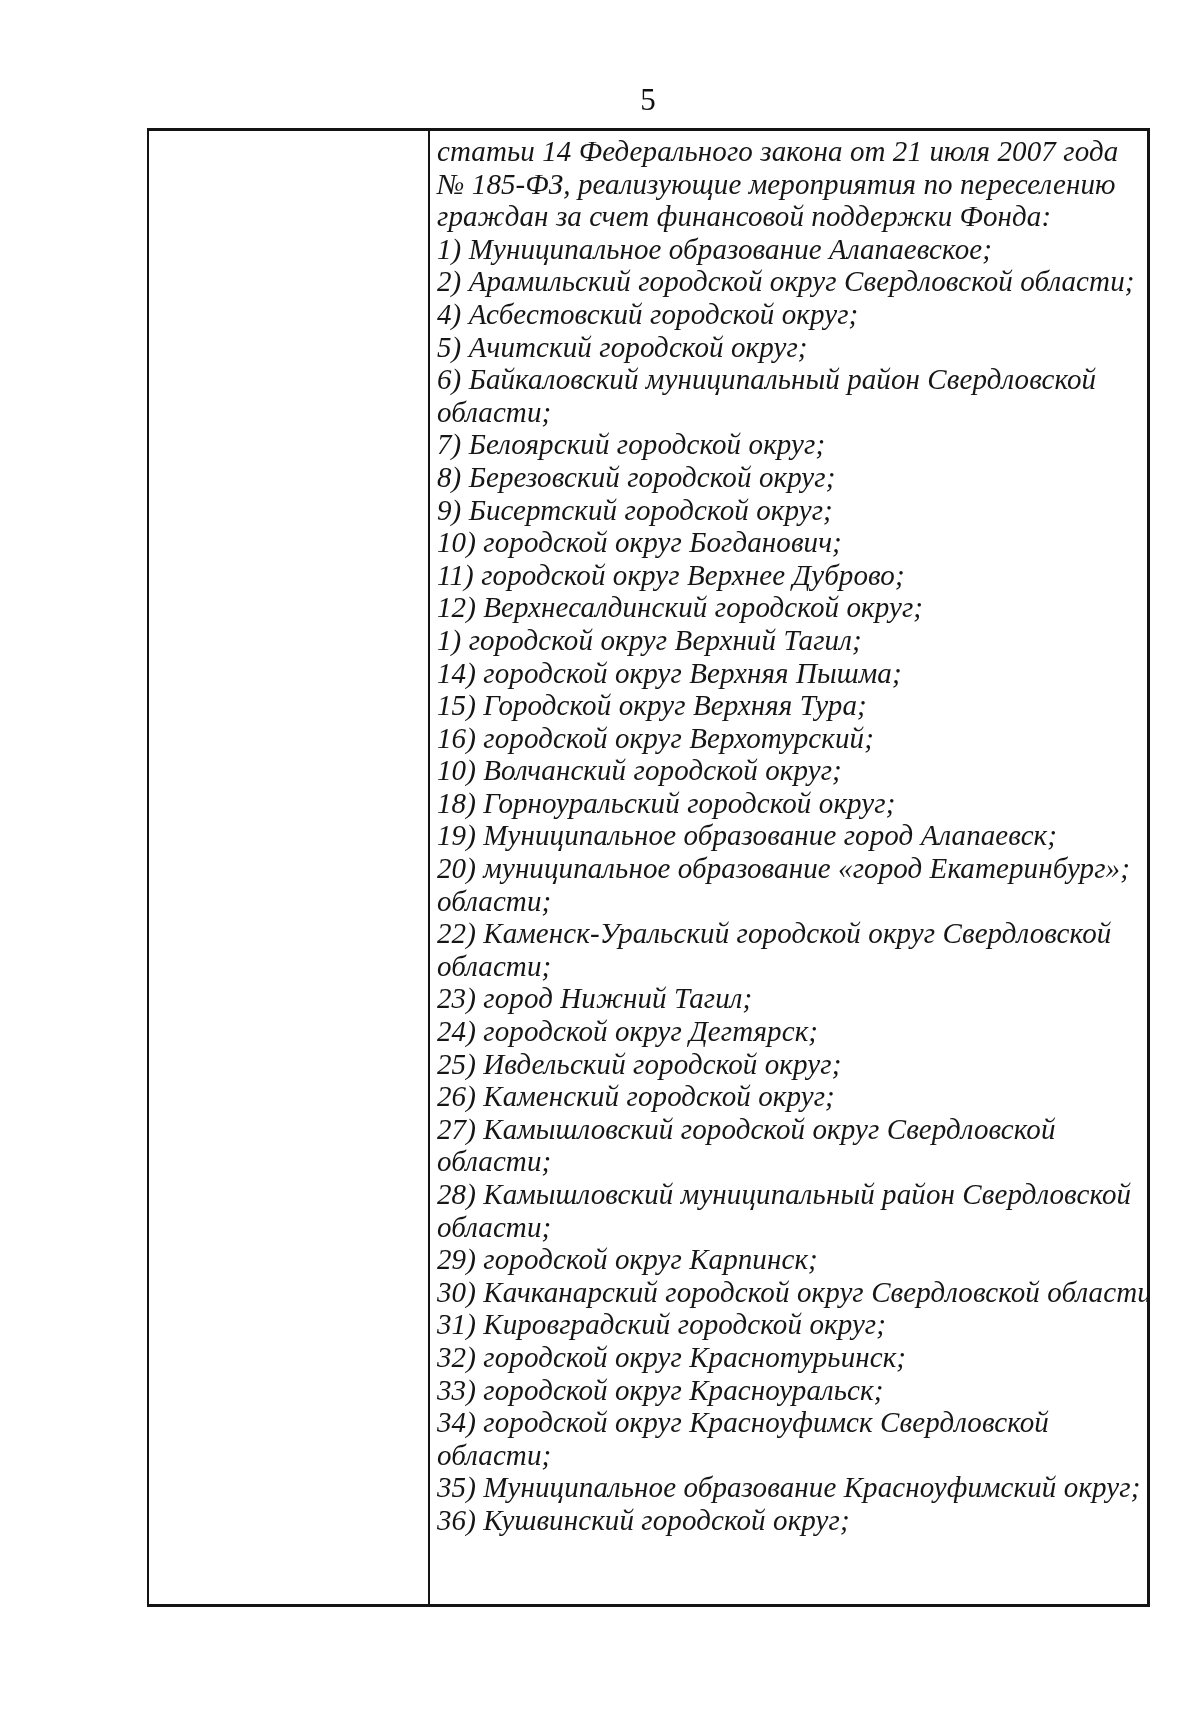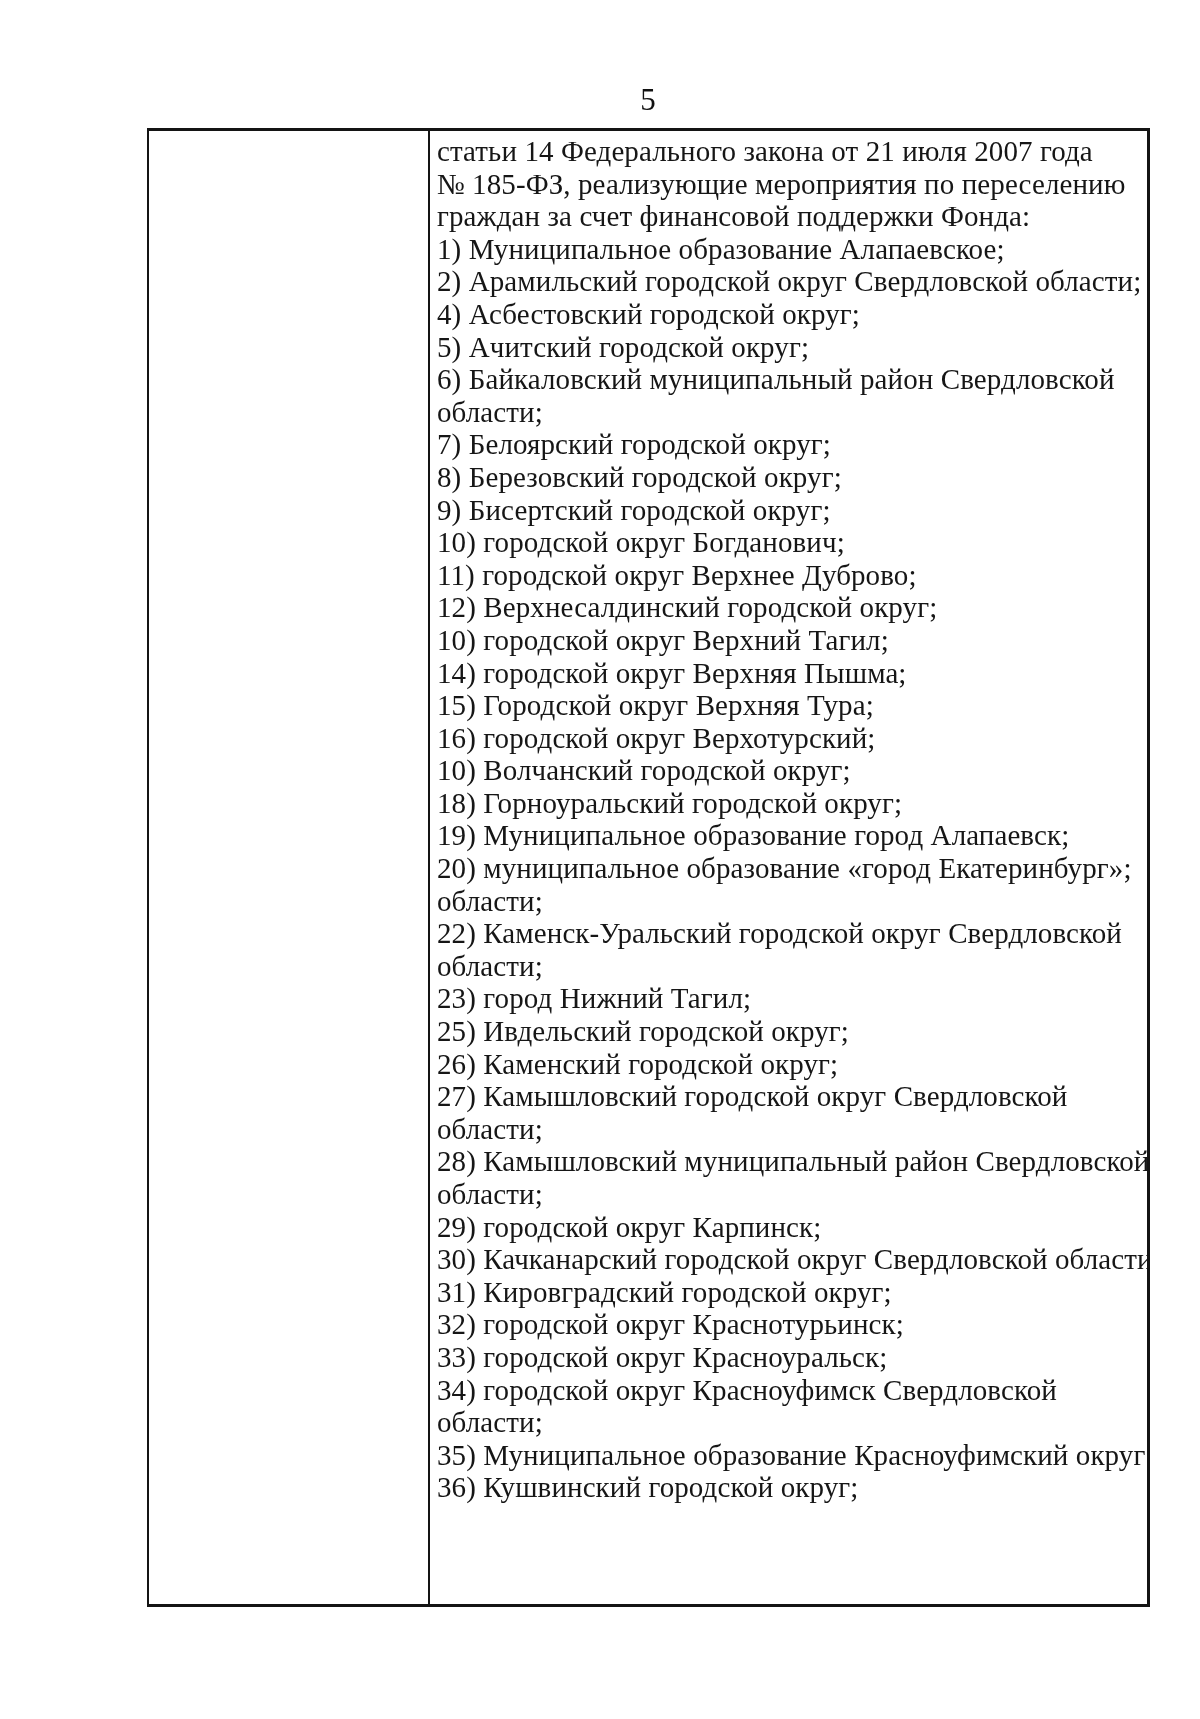--- a/index.html
+++ b/index.html
@@ -47,20 +47,21 @@
     flex: 0 0 281px;
     width: 281px;
     border-right: 2px solid #141414;
   }
   .cell-right {
     flex: 1 1 auto;
     padding: 4px 6px 0 7px;
     font-size: 29px;
     line-height: 32.6px;
     overflow: hidden;
+    font-style: italic;
   }
   .text-line {
     white-space: nowrap;
     letter-spacing: 0.1px;
   }
 </style>
 </head>
 <body>
 
 <div class="page">
@@ -78,32 +79,33 @@
         <div class="text-line">4) Асбестовский городской округ;</div>
         <div class="text-line">5) Ачитский городской округ;</div>
         <div class="text-line">6) Байкаловский муниципальный район Свердловской</div>
         <div class="text-line">области;</div>
         <div class="text-line">7) Белоярский городской округ;</div>
         <div class="text-line">8) Березовский городской округ;</div>
         <div class="text-line">9) Бисертский городской округ;</div>
         <div class="text-line">10) городской округ Богданович;</div>
         <div class="text-line">11) городской округ Верхнее Дуброво;</div>
         <div class="text-line">12) Верхнесалдинский городской округ;</div>
-        <div class="text-line">10) городской округ Верхний Тагил;</div>
+        <div class="text-line">1) городской округ Верхний Тагил;</div>
         <div class="text-line">14) городской округ Верхняя Пышма;</div>
         <div class="text-line">15) Городской округ Верхняя Тура;</div>
         <div class="text-line">16) городской округ Верхотурский;</div>
         <div class="text-line">10) Волчанский городской округ;</div>
         <div class="text-line">18) Горноуральский городской округ;</div>
         <div class="text-line">19) Муниципальное образование город Алапаевск;</div>
         <div class="text-line">20) муниципальное образование «город Екатеринбург»;</div>
         <div class="text-line">области;</div>
         <div class="text-line">22) Каменск-Уральский городской округ Свердловской</div>
         <div class="text-line">области;</div>
         <div class="text-line">23) город Нижний Тагил;</div>
+        <div class="text-line">24) городской округ Дегтярск;</div>
         <div class="text-line">25) Ивдельский городской округ;</div>
         <div class="text-line">26) Каменский городской округ;</div>
         <div class="text-line">27) Камышловский городской округ Свердловской</div>
         <div class="text-line">области;</div>
         <div class="text-line">28) Камышловский муниципальный район Свердловской</div>
         <div class="text-line">области;</div>
         <div class="text-line">29) городской округ Карпинск;</div>
         <div class="text-line">30) Качканарский городской округ Свердловской области;</div>
         <div class="text-line">31) Кировградский городской округ;</div>
         <div class="text-line">32) городской округ Краснотурьинск;</div>

